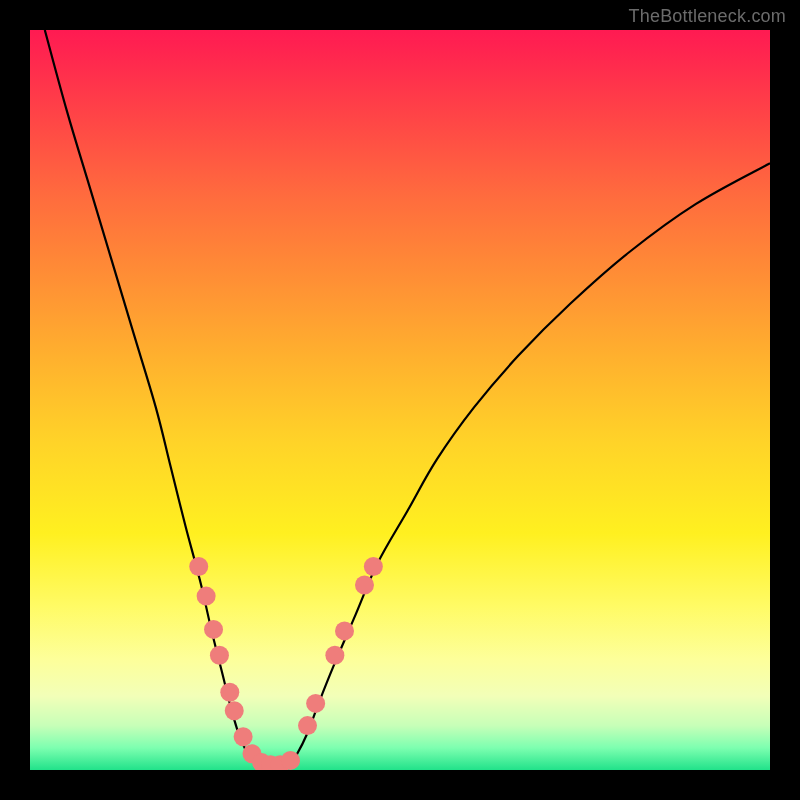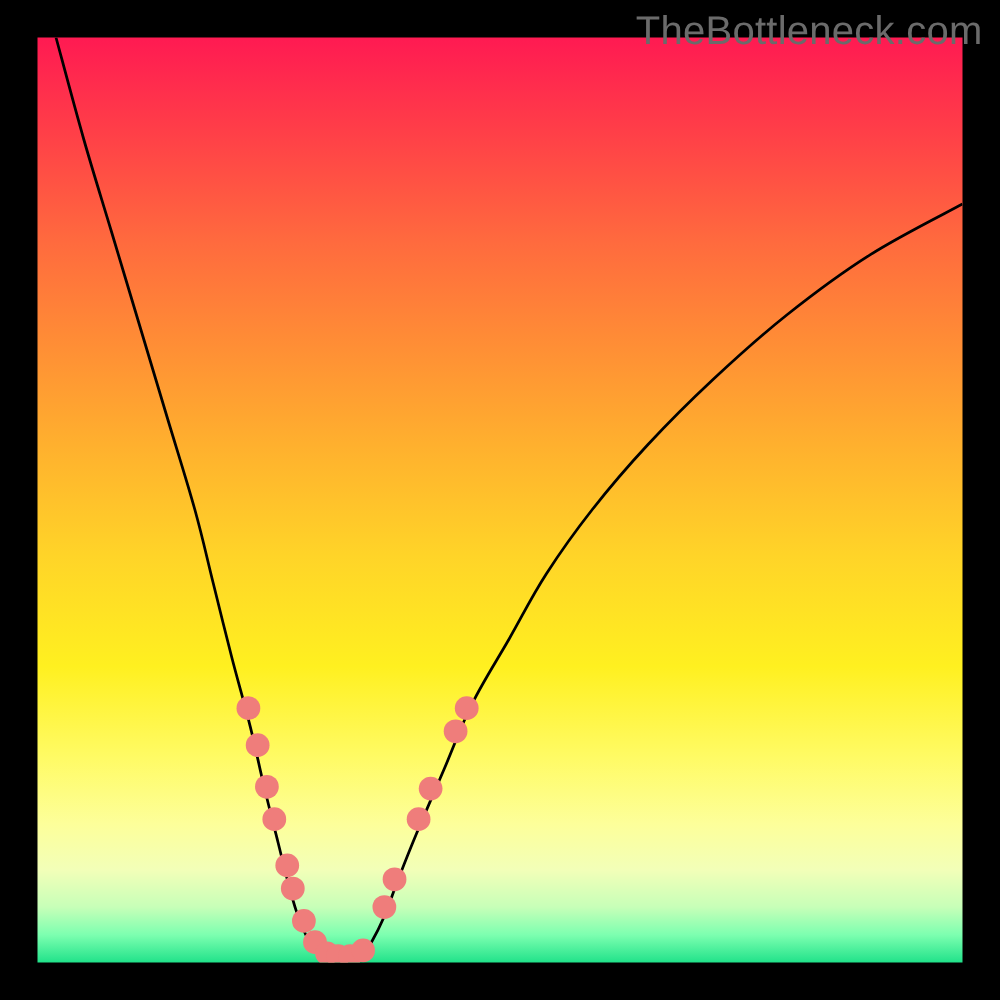--- a/index.html
+++ b/index.html
@@ -39,21 +39,21 @@
       #c7ffb8 94%,
       #7dffb0 97%,
       #21e28a 100%
     );
   }
   .watermark {
     position: absolute;
     top: 6px;
     right: 14px;
     color: #6b6b6b;
-    font-size: 32px;
+    font-size: 18px;
     font-weight: 400;
     letter-spacing: 0.2px;
     user-select: none;
   }
   svg.curves {
     position: absolute;
     left: 0;
     top: 0;
     width: 740px;
     height: 740px;

